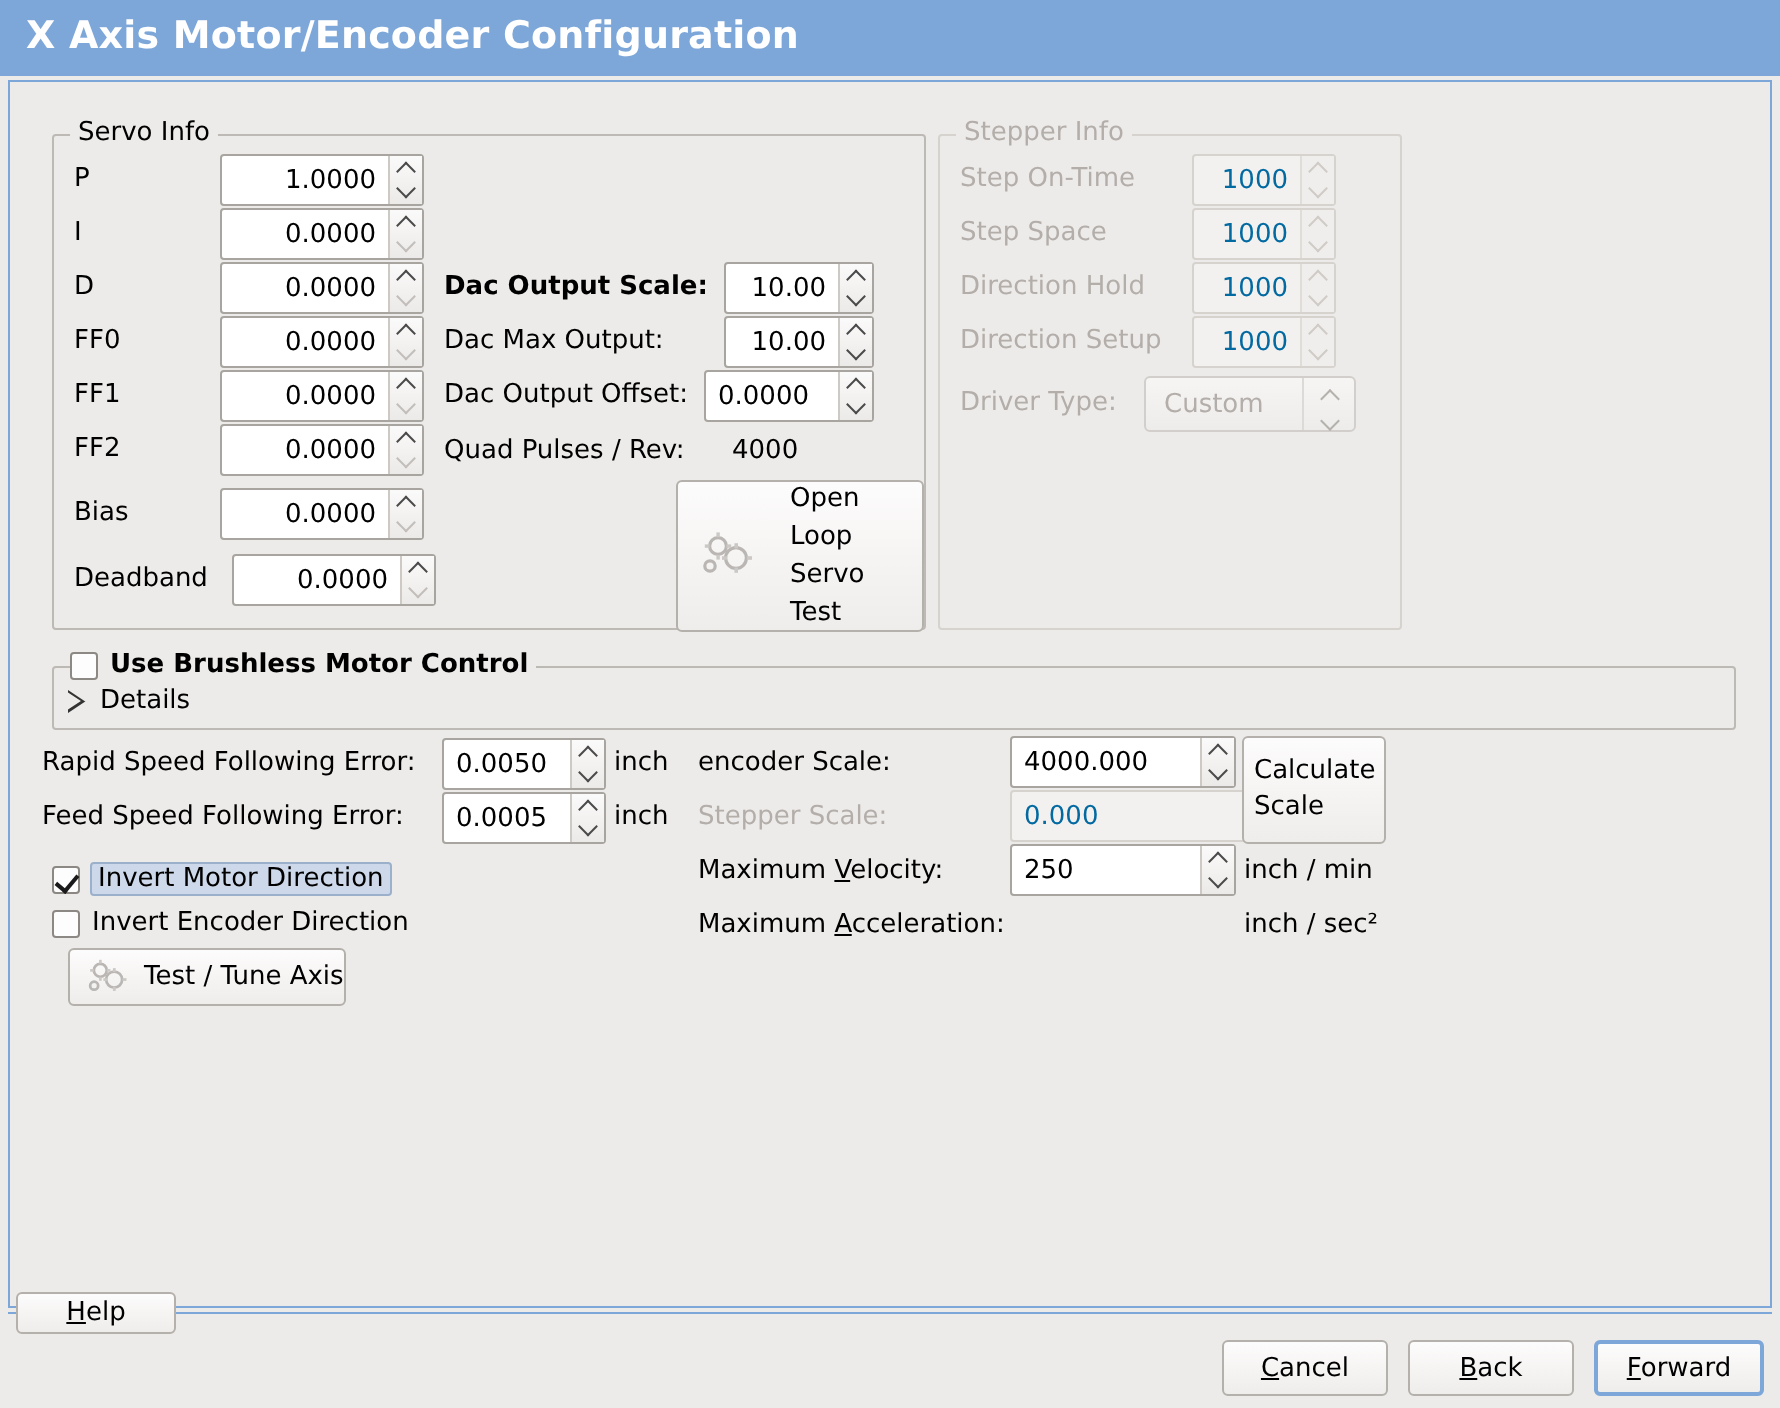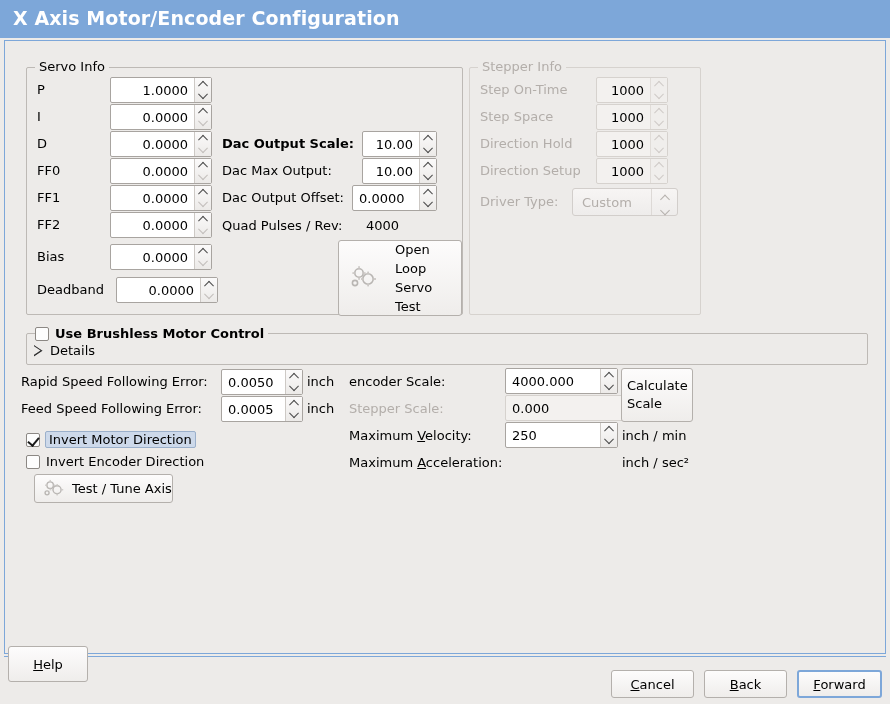--- a/index.html
+++ b/index.html
@@ -77,21 +77,21 @@
     width: 6px; height: 6px;
     border-left: 1.6px solid #4a4a4a; border-top: 1.6px solid #4a4a4a;
     transform-origin: center;
   }
   .spin .btns .up::after   { transform: translate(-50%,-25%) rotate(45deg); }
   .spin .btns .down::after { transform: translate(-50%,-75%) rotate(225deg); }
   .spin .btns .ar.dim::after { border-color: #c2bebb; }
   .spin.disabled {
     background: #f3f1ef; border-color: #d6d2ce;
   }
-  .spin.disabled .val { color: #000000; }
+  .spin.disabled .val { color: #0369a1; }
   .spin.disabled .btns { background: #f0eeec; border-left-color: #e0dcd8; }
   .spin.disabled .btns .ar::after { border-color: #cfcbc7; }
 
   
   .combo {
     position: absolute; height: 28px;
     display: flex; align-items: center;
     border: 1px solid #d2cecb; border-radius: 3px;
     background: linear-gradient(#f7f5f4,#eeeceb);
   }
@@ -461,21 +461,21 @@
 
   <div class="lbl" style="left:344px; top:414px;">
     <span>Maximum </span><span class="mn">A</span><span>cceleration:</span>
   </div>
   <div class="lbl" style="left:617px; top:414px;">inch / sec²</div>
 
 </div>
 
 <hr class="sep" style="left:4px; top:656px; width:882px;">
 
-<div class="btn" style="left:8px; top:646px; width:80px; height:36px;">
+<div class="btn" style="left:8px; top:646px; width:80px; height:21px;">
   <span><span class="mn">H</span><span>elp</span></span>
 </div>
 
 <div class="btn" style="left:611px; top:670px; width:83px; height:28px;">
   <span><span class="mn">C</span><span>ancel</span></span>
 </div>
 
 <div class="btn" style="left:704px; top:670px; width:83px; height:28px;">
   <span><span class="mn">B</span><span>ack</span></span>
 </div>

